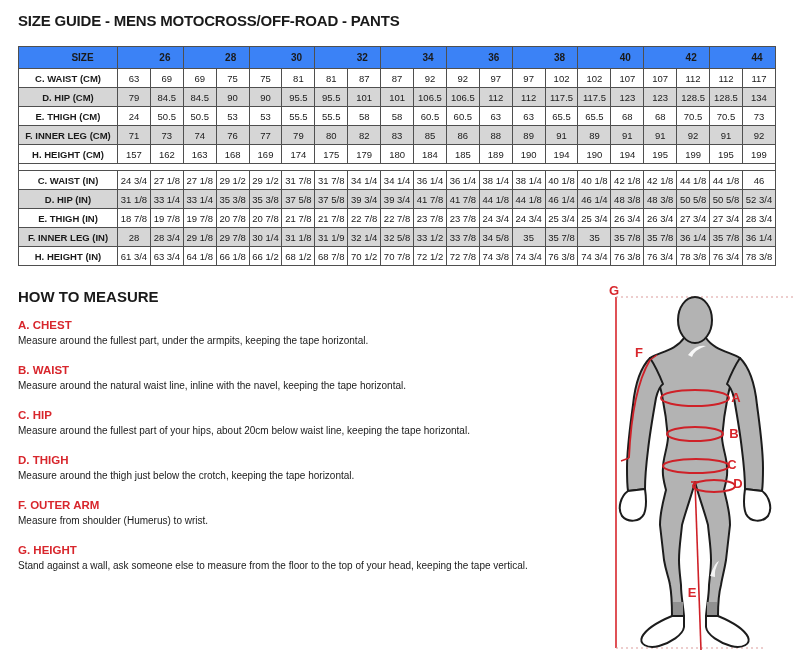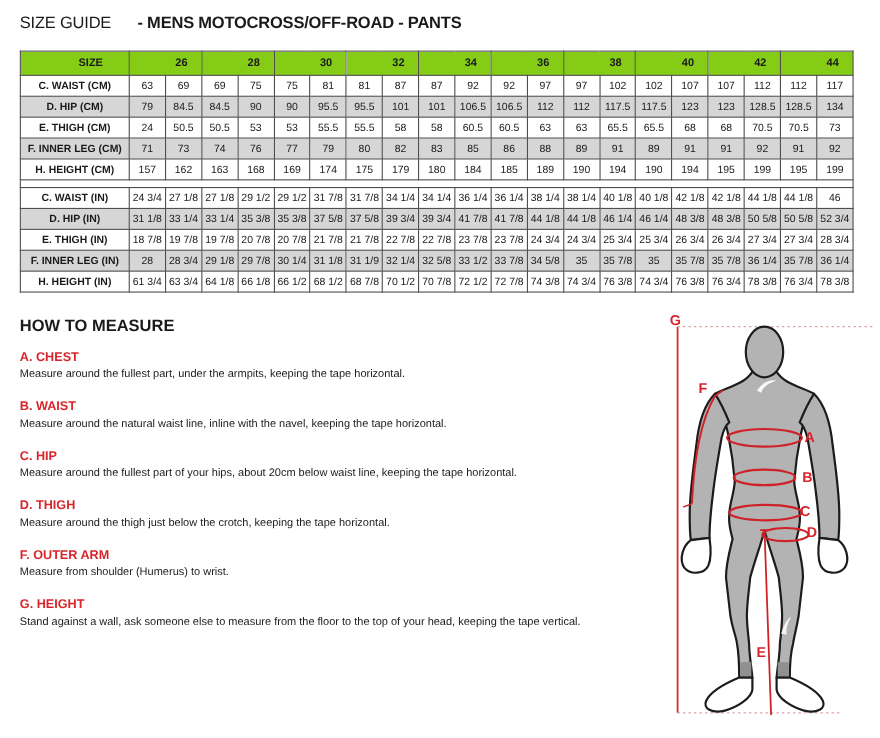--- a/index.html
+++ b/index.html
@@ -1,30 +1,30 @@
 <!DOCTYPE html>
 <html><head>
 <meta charset="utf-8">
 <style>
   * { margin:0; padding:0; box-sizing:border-box; }
   html,body { width:800px; height:671px; background:#ffffff; overflow:hidden;
               font-family:"Liberation Sans", sans-serif; color:#1a1a1a; }
   .page { position:relative; width:800px; height:671px; }
 
   .title { position:absolute; left:18px; top:12px; font-size:15px; letter-spacing:-0.2px; }
-  .title .t-prefix { font-weight:normal; }
-  .title .t-rest { font-weight:bold;margin-left:20px; }
+  .title .t-prefix { font-weight:bold; }
+  .title .t-rest { font-weight:bold; }
 
   table.size-table { position:absolute; left:18px; top:46px; width:758px;
                      border-collapse:collapse; table-layout:fixed; }
   table.size-table th, table.size-table td {
       border:1px solid #4f4f4f; font-size:9.5px; text-align:center;
       padding:0; height:19px; overflow:hidden; white-space:nowrap; }
   table.size-table col.label-col { width:99px; }
-  tr.hdr th { background:#84cc16; font-weight:bold; font-size:10px; height:22px;padding-left:29px; }
+  tr.hdr th { background:#3b82f6; font-weight:bold; font-size:10px; height:22px;padding-left:29px; }
   td.row-label { text-align:left; padding-left:5px; font-weight:bold; }
   tr.r-white td { background:#ffffff; }
   tr.r-gray  td { background:#d6d6d6; }
   tr.sep td { background:#ffffff; height:7px; border-left:1px solid #4f4f4f;
               border-right:1px solid #4f4f4f; }
 
   .measure { position:absolute; left:18px; top:288px; width:575px; }
   .measure h2 { font-size:15px; font-weight:bold; margin-bottom:14px; }
   .m-item { margin-bottom:17px; }
   .m-item h3 { font-size:11.5px; font-weight:bold; color:#d8262c; margin-bottom:3px; }

